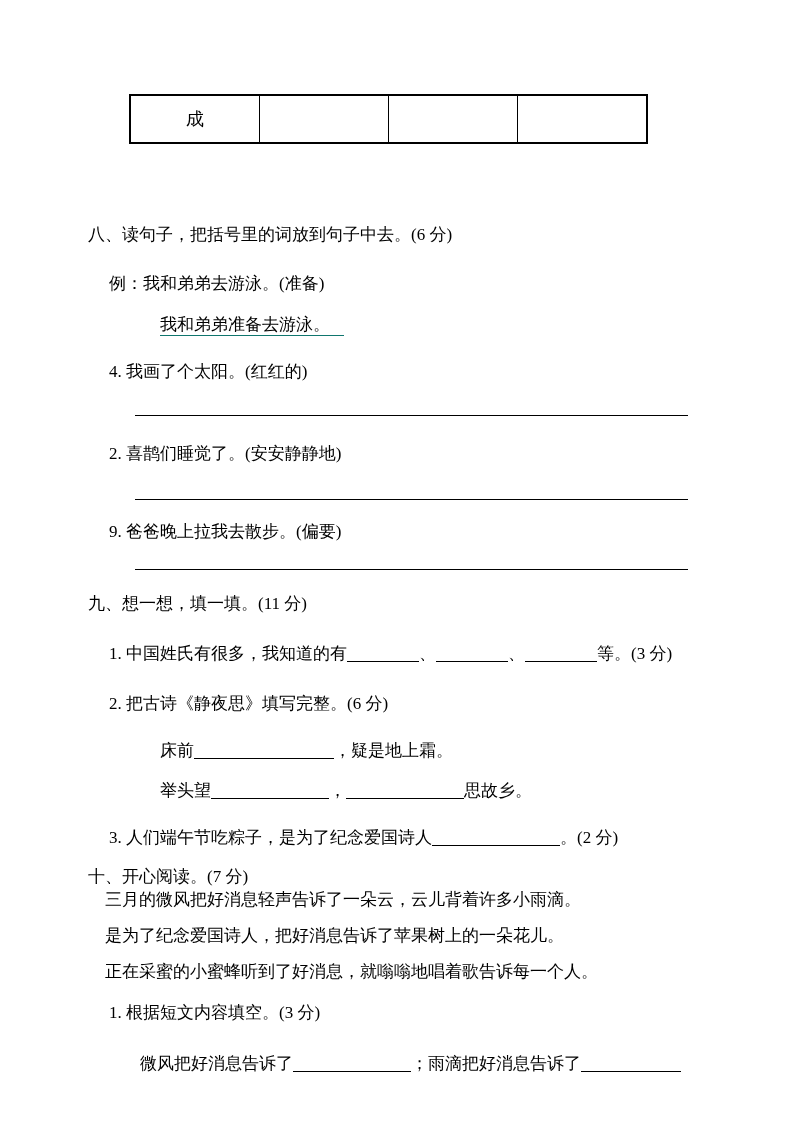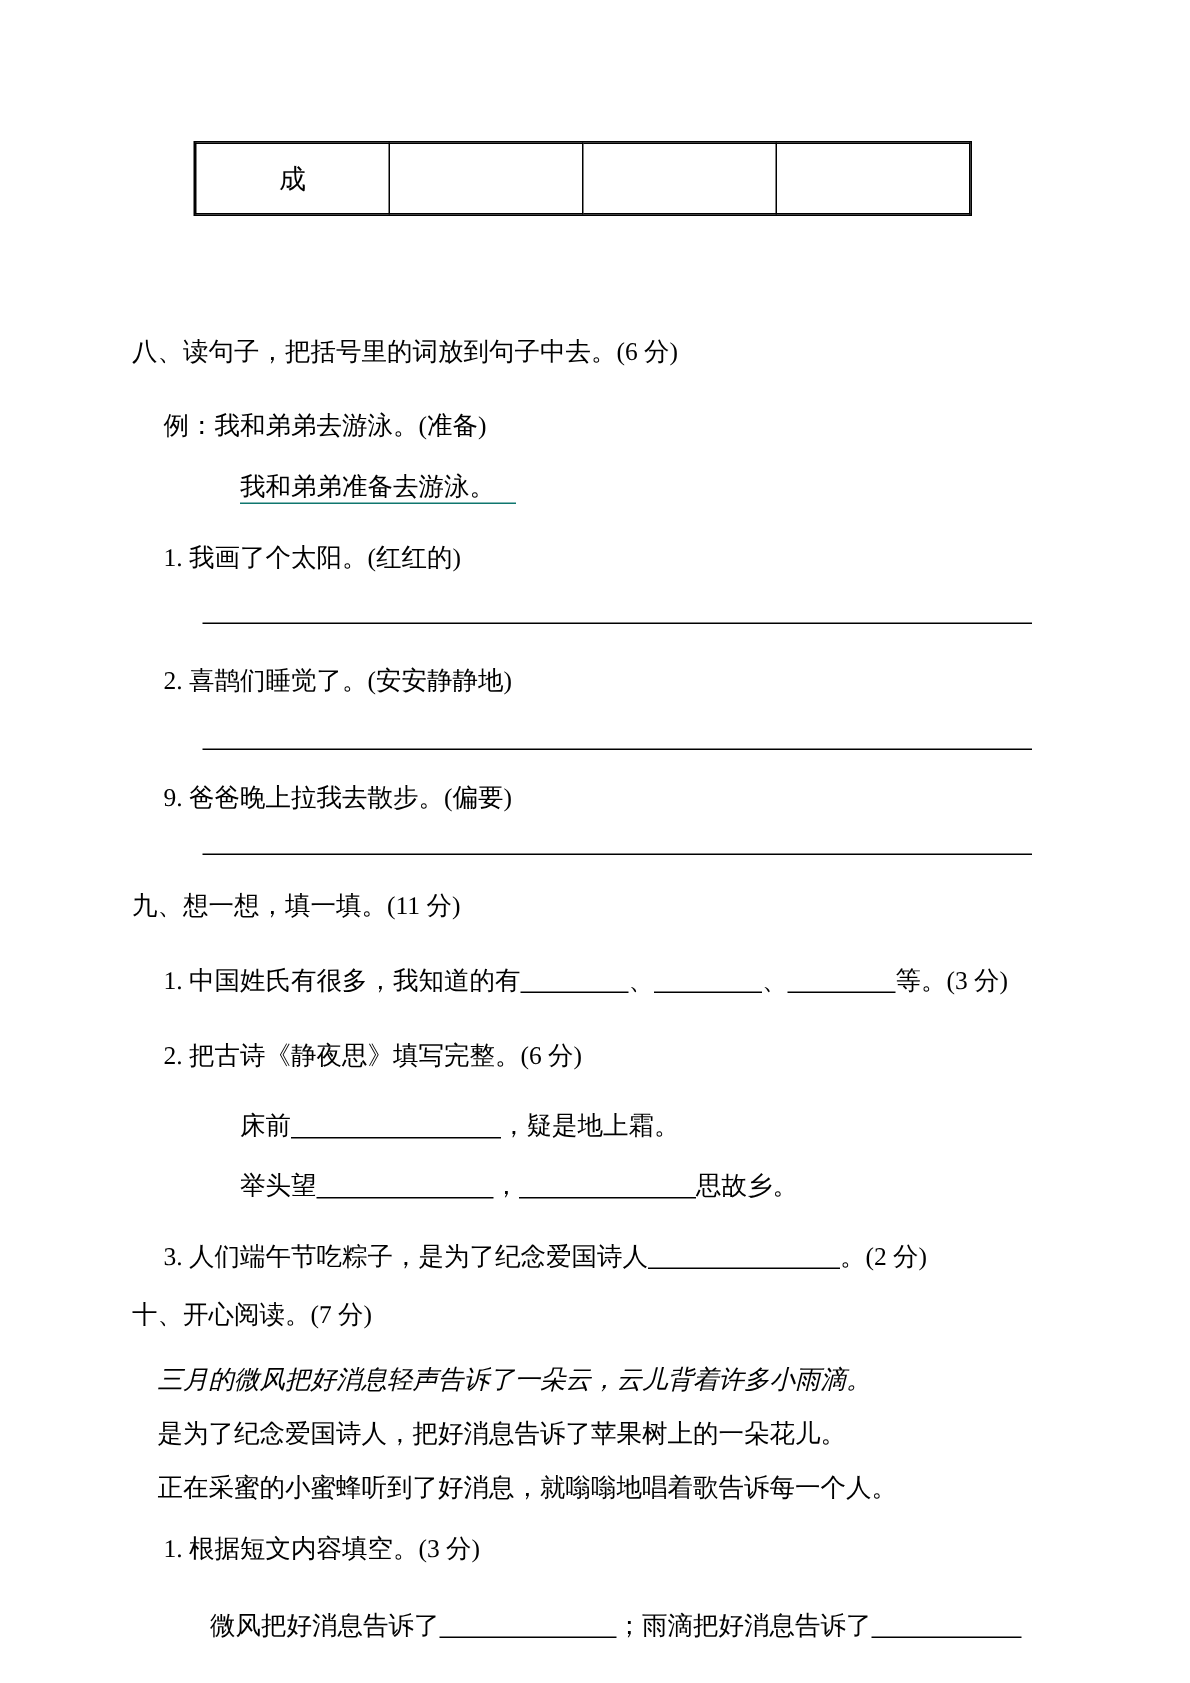--- a/index.html
+++ b/index.html
@@ -46,21 +46,21 @@
   .mt-rule1{margin-top:32px;}
   .mt-it2{margin-top:26px;}
   .mt-rule2{margin-top:34px;}
   .mt-it3{margin-top:20px;}
   .mt-rule3{margin-top:26px;}
   .mt-s9h{margin-top:22px;}
   .mt-s9i{margin-top:27px;}
   .mt-poem{margin-top:24px;}
   .mt-poem2{margin-top:17px;}
   .mt-s10h{margin-top:16px;}
-  .mt-para1{margin-top:20px;font-style:italic;}
+  .mt-para1{}
   .mt-para{margin-top:13px;}
   .mt-sub{margin-top:18px;}
   .mt-fill{margin-top:28px;}
 </style>
 </head>
 <body>
 
 <div class="page">
 
   <table class="grid mt-table">
@@ -73,21 +73,21 @@
     </tr>
   </tbody>
     </table>
 
   <div class="line mt-s8h">八、读句子，把括号里的词放到句子中去。(6 分)</div>
   <div class="line ind1 mt-ex">例：我和弟弟去游泳。(准备)</div>
   <div class="line ind2 mt-exa">
     <span class="underlined">我和弟弟准备去游泳。</span>
   </div>
 
-  <div class="line ind1 mt-it">1. 我画了个太阳。(红红的)</div>
+  <div class="line ind1 mt-it">4. 我画了个太阳。(红红的)</div>
   <div class="rule mt-rule1"></div>
 
   <div class="line ind1 mt-it2">2. 喜鹊们睡觉了。(安安静静地)</div>
   <div class="rule mt-rule2"></div>
 
   <div class="line ind1 mt-it3">9. 爸爸晚上拉我去散步。(偏要)</div>
   <div class="rule mt-rule3"></div>
 
   <div class="line mt-s9h">九、想一想，填一填。(11 分)</div>
 

